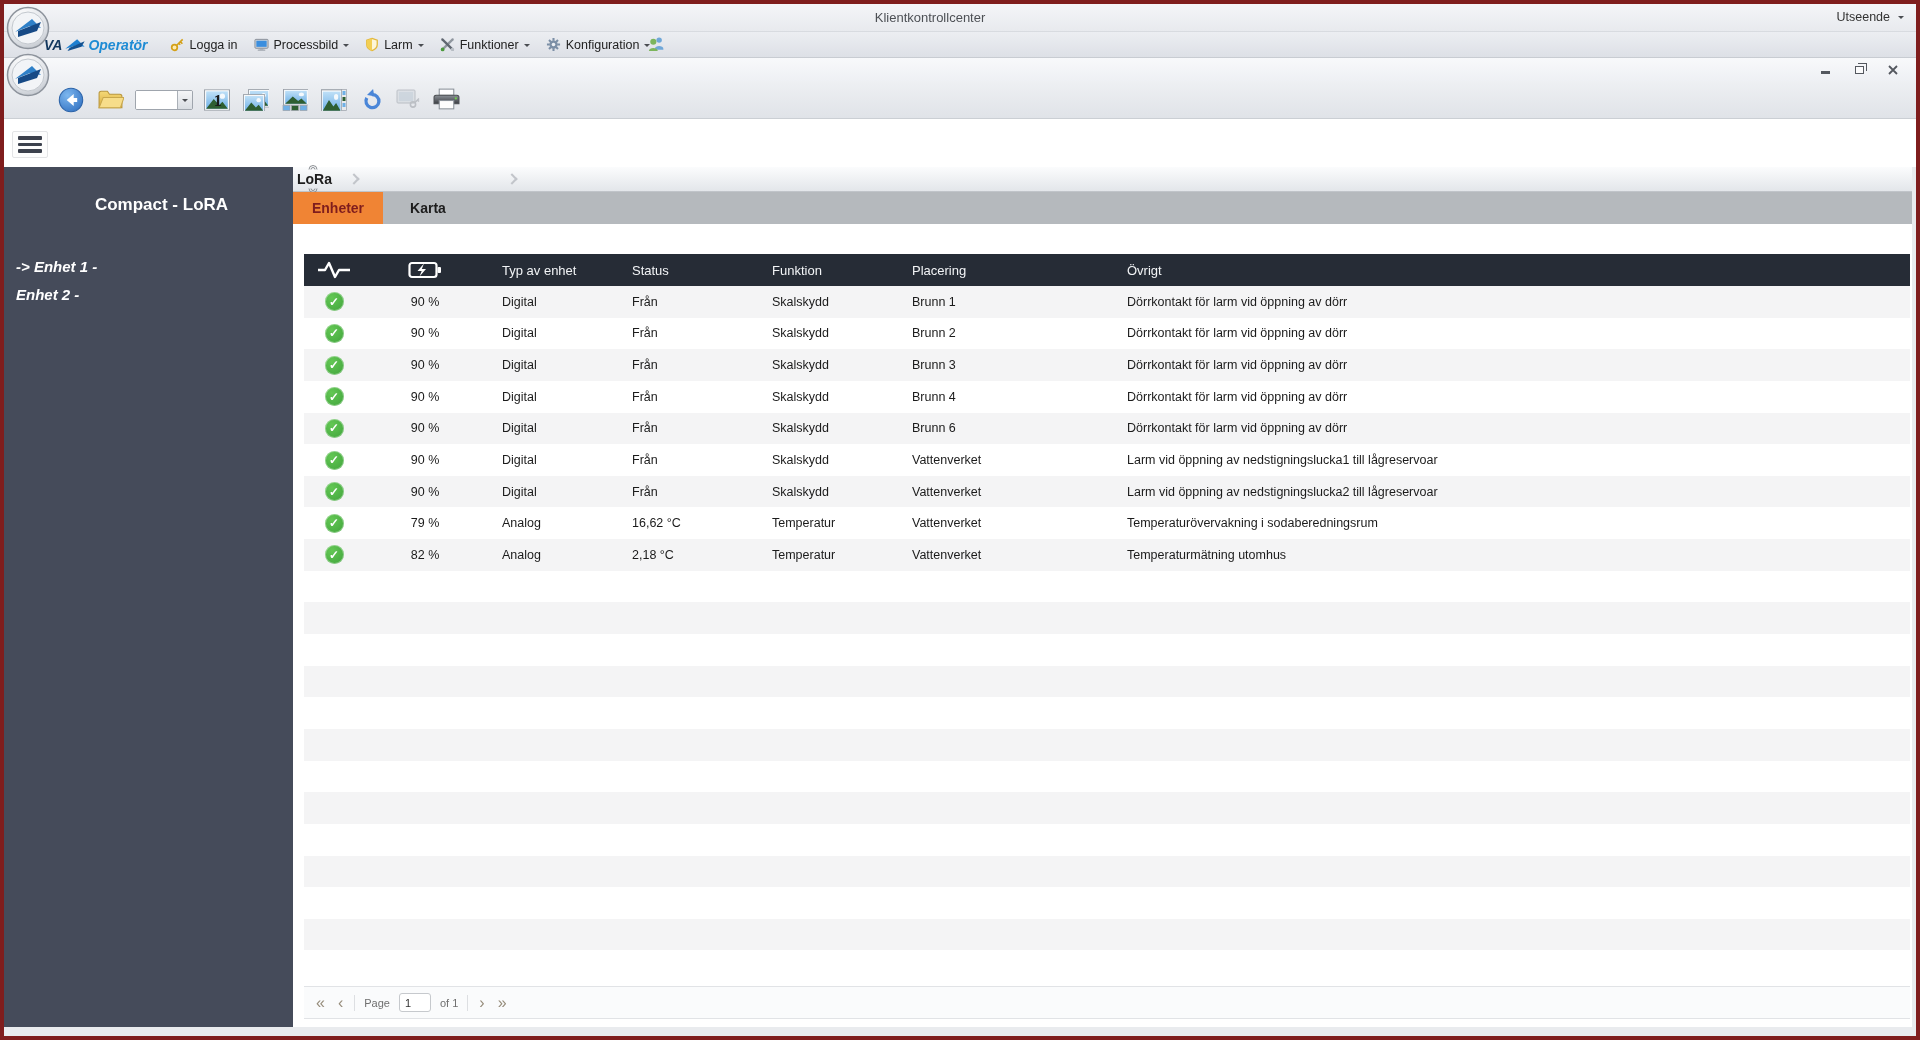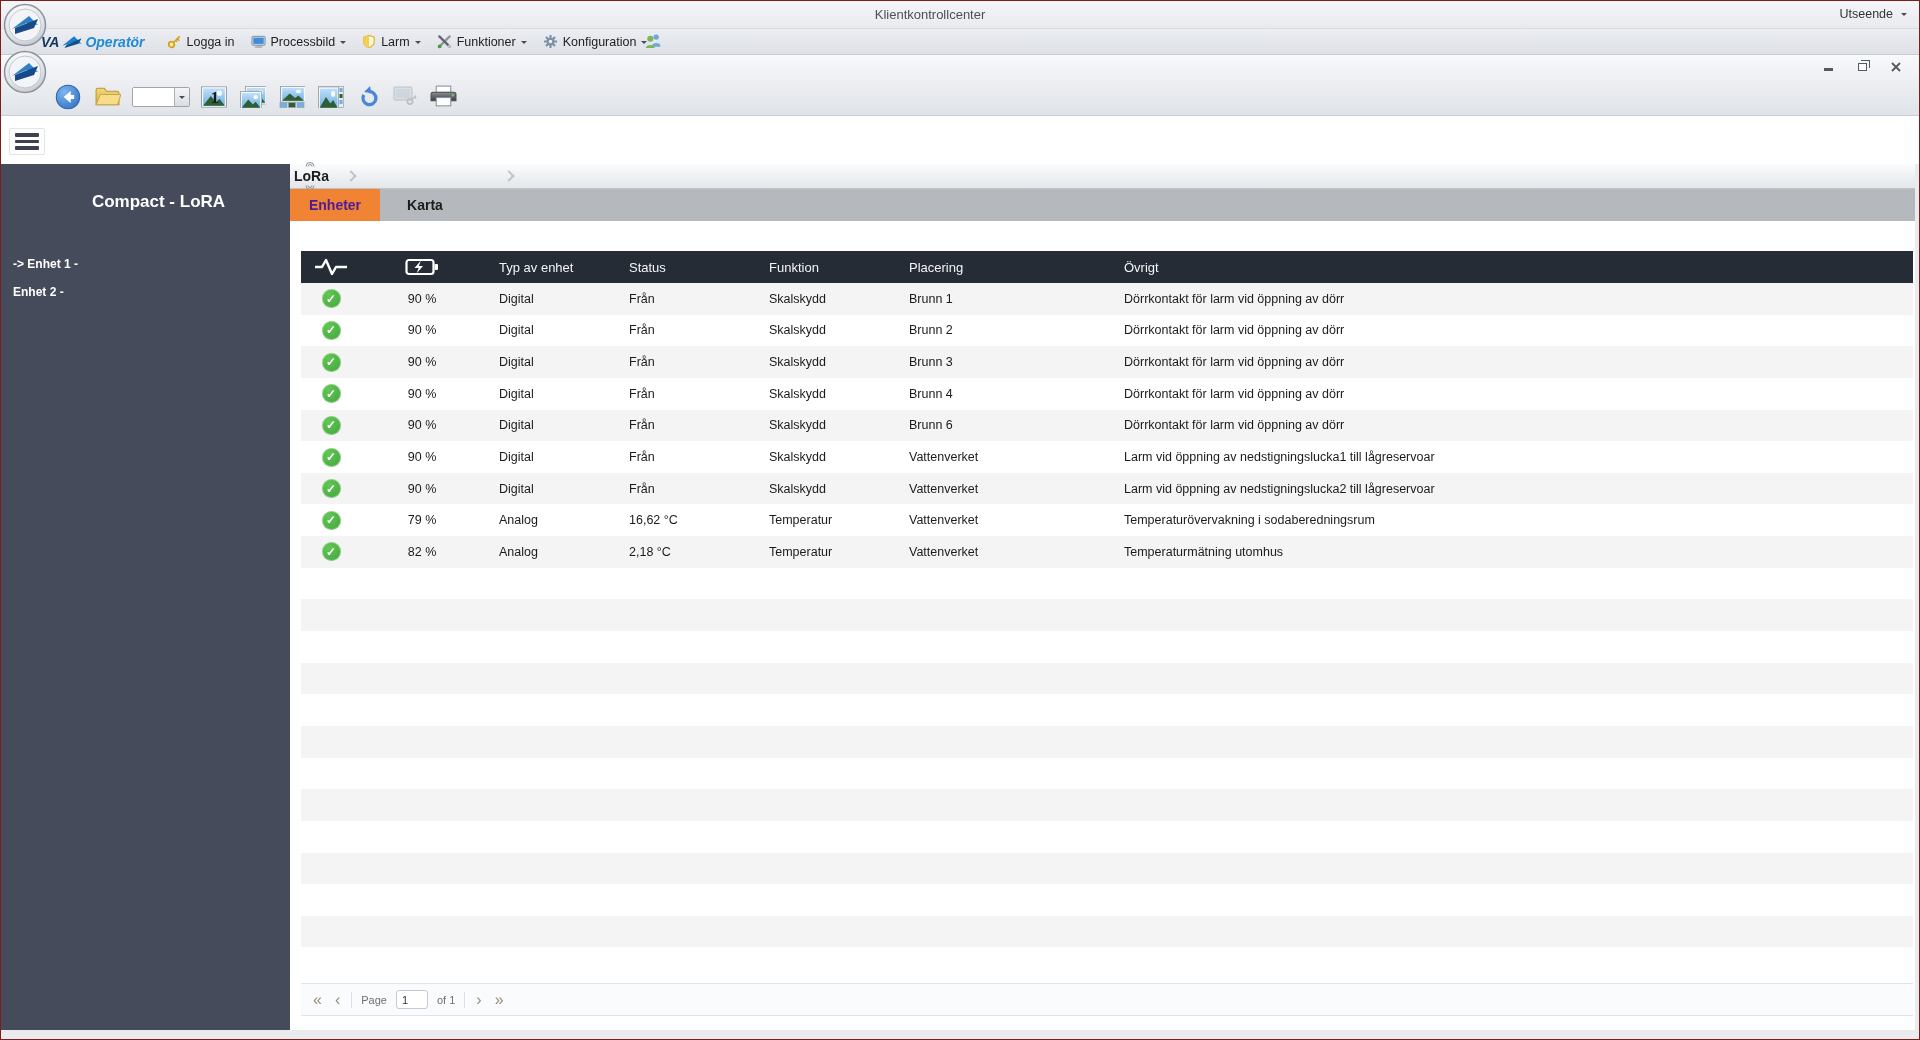--- a/index.html
+++ b/index.html
@@ -1,17 +1,17 @@
 <!DOCTYPE html>
 <html><head>
 <meta charset="utf-8">
 <style>
   * { margin:0; padding:0; box-sizing:border-box; }
   html,body { width:1920px; height:1040px; background:#dfe3e8; font-family:"Liberation Sans",sans-serif; }
-  .screen { position:relative; width:1920px; height:1040px; overflow:hidden; background:#e9ebee; border:1px solid #7f1d1d; }
+  .screen { position:relative; width:1920px; height:1040px; overflow:hidden; background:#e9ebee; border:4px solid #7f1d1d; }
 
   
   .titlebar { position:absolute; left:0; top:0; width:100%; height:28px;
     background:linear-gradient(#f4f5f8,#e8eaee); border-bottom:1px solid #d8dbe0; }
   .titlebar .title { position:absolute; left:0; right:60px; top:0; height:100%;
     display:flex; align-items:center; justify-content:center; font-size:13px; color:#4d5055; }
 
   .menubar { position:absolute; left:0; top:28px; width:100%; height:26px;
     background:linear-gradient(#eceef2,#dde0e6); border-bottom:1px solid #c8ccd2;
     display:flex; align-items:center; padding-left:40px; }
@@ -53,39 +53,39 @@
   .whitestrip { position:absolute; left:0; top:115px; width:100%; height:48px; background:#fff; }
   .hamburger { position:absolute; left:8px; top:12px; width:36px; height:27px; background:#fdfdfd;
     border:1px solid #e3e4e6; border-radius:2px; display:flex; flex-direction:column;
     justify-content:center; gap:3px; padding:0 5px; cursor:pointer; }
   .hbar { height:3.5px; background:#3c414d; border-radius:1px; }
 
   
   .sidebar { position:absolute; left:0; top:163px; width:315px; bottom:9px; background:#454b5a; color:#fff; }
   .sidebar-title { margin-top:28px; text-align:center; font-size:17px; font-weight:bold; }
   .sidebar-list { margin-top:38px; padding-left:12px; }
-  .snav { font-size:12px; font-weight:bold; line-height:28px; color:#fff; cursor:pointer; }
+  .snav { font-size:15px; font-weight:bold; line-height:28px; color:#fff; cursor:pointer;font-style:italic; }
 
   
   .content { position:absolute; left:289px; top:163px; right:4px; bottom:9px; background:#fff; }
 
   .crumbbar { position:absolute; left:0; top:0; right:0; height:25px;
     background:linear-gradient(#fbfcfd,#e3e6ea); border-bottom:1px solid #c0c4c9;
     display:flex; align-items:center; }
   .crumb-item { position:relative; font-size:14px; font-weight:bold; color:#1d1d1d; cursor:pointer; padding:0 4px; }
   .wave { position:absolute; left:13px; line-height:0; }
   .wave.top { top:-7px; } .wave.bottom { bottom:-7px; }
   .chev { width:8px; height:8px; border-top:2px solid #c2c5ca; border-right:2px solid #c2c5ca;
     transform:rotate(45deg); margin-left:14px; }
   .chev.far { margin-left:150px; }
 
   .tabbar { position:absolute; left:0; top:25px; right:0; height:32px; background:#b5b9bd; display:flex; }
   .tab { width:90px; display:flex; align-items:center; justify-content:center;
     font-size:14px; font-weight:bold; color:#1d1d1d; cursor:pointer; border:none; background:transparent; font-family:inherit; }
-  .tab.active { background:#f08434; color:#4c1d95; }
+  .tab.active { background:#f08434; color:#7f1d1d; }
 
   
   .tablewrap { position:absolute; left:11px; right:2px; top:87px; }
   .thead, .trow { display:grid; grid-template-columns:80px 110px 130px 140px 140px 215px 1fr; align-items:center; }
   .thead { height:32px; background:#262c36; color:#f2f4f6; font-size:13px; }
   .trow { height:31.65px; font-size:12.5px; color:#1b1b1b; }
   .trow.stripe { background:#f4f4f5; }
   .hc, .c { padding-left:8px; white-space:nowrap; overflow:hidden; }
   .hc.icon, .c.c1 { padding-left:0; display:flex; justify-content:center; padding-right:20px; }
   .hc.batt, .c.c2 { padding-left:0; display:flex; justify-content:center; padding-right:28px; font-variant-numeric:tabular-nums; }

